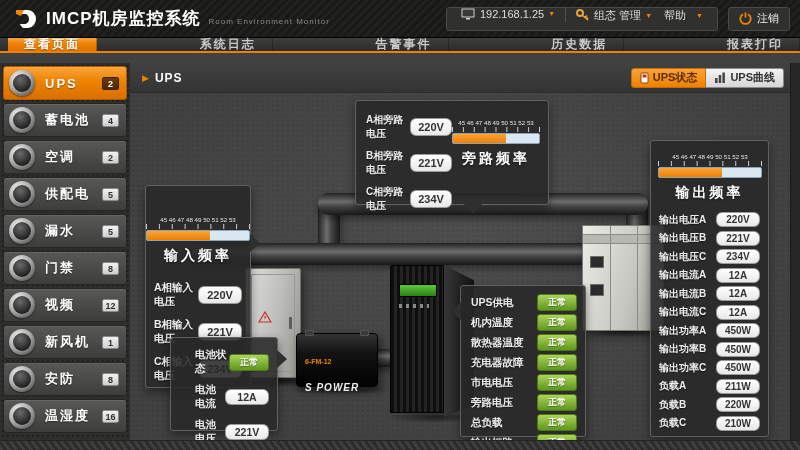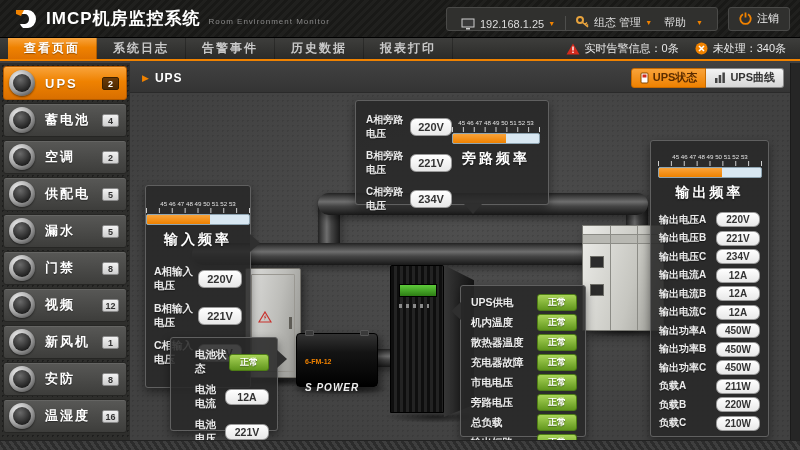--- a/index.html
+++ b/index.html
@@ -10,32 +10,32 @@
 
   
   .hdr { position:absolute; left:0; top:0; width:800px; height:38px;
          background:repeating-linear-gradient(135deg,#20201e 0 3px,#191917 3px 6px);
          border-bottom:1px solid #000; display:flex; align-items:center; }
   .logo-wrap { display:flex; align-items:baseline; margin-left:14px; }
   .logo-ico { position:relative; width:24px; height:22px; align-self:center; margin-right:8px; }
   .logo-title { color:#fff; font-size:17px; font-weight:bold; letter-spacing:1px;text-align:center; }
   .logo-sub { color:#8a8a8a; font-size:8px; margin-left:8px; letter-spacing:1px; }
   .hdr-right { margin-left:auto; display:flex; align-items:center; margin-right:10px; }
-  .toolbar { display:flex; align-items:flex-end; background:#30302e; border:1px solid #4a4a48;
+  .toolbar { display:flex; align-items:flex-start; background:#30302e; border:1px solid #4a4a48;
              border-radius:3px; height:24px; padding:0 8px;margin-left:38px; }
   .tb-item { display:flex; align-items:center; color:#ddd; font-size:11px; margin:0 6px; cursor:pointer; }
   .tb-item .caret { color:#f08200; font-size:7px; margin-left:4px; }
   .tb-sep { width:1px; height:14px; background:#4e4e4c; margin:0 4px; }
   .logout-btn { display:flex; align-items:center; background:#30302e; border:1px solid #4a4a48;
                 border-radius:3px; height:24px; padding:0 10px; margin-left:10px; color:#eee;
                 font-size:11px; cursor:pointer; }
   .logout-btn svg { margin-right:5px; }
 
   
-  .tabbar { position:absolute; left:0; top:38px; width:800px; height:23px;
+  .tabbar { position:absolute; left:0; top:38px; width:800px; height:15px;
             background:linear-gradient(180deg,#3e3e3c,#2b2b29); border-bottom:2px solid #f08200;
             display:flex; align-items:stretch;justify-content:space-between; }
   .tab { display:flex; align-items:center; padding:0 16px; color:#c9c9c9; font-size:12px;
          font-weight:bold; letter-spacing:2px; border-right:1px solid rgba(0,0,0,.25); cursor:pointer; }
   .tab.active { background:linear-gradient(180deg,#f8a33c,#ef8201 45%,#e07200); color:#fff;
                 margin-left:8px; text-shadow:0 1px 1px rgba(0,0,0,.35); }
   .alarm-strip { margin-left:auto; display:flex; align-items:center; padding-right:14px; }
   .alarm-item { display:flex; align-items:center; color:#e8e8e8; font-size:11px; margin-left:16px; cursor:pointer; }
   .alarm-item svg { margin-right:5px; }
 
@@ -154,21 +154,21 @@
                  margin-top:6px; text-shadow:0 1px 2px rgba(0,0,0,.6); }
   .prow { display:flex; align-items:center; justify-content:space-between; }
   .plabel { color:#ececec; font-size:11px; font-weight:bold; letter-spacing:1px;
             text-shadow:0 1px 1px rgba(0,0,0,.5); }
   .pval { background:linear-gradient(180deg,#fff,#e8e8e8); border:1px solid #9a9a9a; border-radius:6px;
           color:#333; font-size:11px; font-weight:bold; text-align:center; min-width:48px; padding:2px 2px; }
   .pok { background:linear-gradient(180deg,#a9d458,#61961d); border:1px solid #4e7d15; border-radius:3px;
          color:#fff; font-size:9px; font-weight:bold; text-align:center; min-width:40px; padding:1px 2px;
          text-shadow:0 1px 1px rgba(0,0,0,.4); }
 
-  .panel-input { left:15px; top:92px; width:106px; height:203px; padding-top:14px; }
+  .panel-input { left:15px; top:92px; width:106px; height:203px; padding-top:30px; }
   .panel-input .rows { margin:16px 8px 0 8px; }
   .panel-input .prow { margin-bottom:9px; }
   .panel-input .plabel { font-size:10.5px; letter-spacing:0; }
   .panel-input .pval { min-width:44px; }
 
   .panel-bypass { left:225px; top:7px; width:194px; height:105px; display:flex; padding:12px 8px 0 10px; }
   .panel-bypass .rows { width:100px; }
   .panel-bypass .prow { margin-bottom:8px; }
   .panel-bypass .plabel { font-size:10px; letter-spacing:0; }
   .panel-bypass .pval { min-width:42px; }
@@ -249,37 +249,20 @@
       </div>
     <div class="tab">
         <span>告警事件</span>
       </div>
     <div class="tab">
         <span>历史数据</span>
       </div>
     <div class="tab">
         <span>报表打印</span>
       </div>
-    <div class="alarm-strip">
-      <span class="alarm-item">
-        <svg width="14" height="12" viewBox="0 0 14 12">
-          <path d="M7 0.5 L13.5 11.5 L0.5 11.5 Z" fill="#d42b1e"></path>
-          <rect x="6.3" y="3.5" width="1.4" height="4" fill="#fff"></rect>
-          <rect x="6.3" y="8.6" width="1.4" height="1.4" fill="#fff"></rect>
-        </svg>
-        <span>实时告警信息：0条</span>
-      </span>
-      <span class="alarm-item">
-        <svg width="13" height="13" viewBox="0 0 13 13">
-          <circle cx="6.5" cy="6.5" r="6" fill="#f08200"></circle>
-          <path d="M4 4 L9 9 M9 4 L4 9" stroke="#fff" stroke-width="1.6"></path>
-        </svg>
-        <span>未处理：340条</span>
-      </span>
-    </div>
   </div>
 
   <div class="sidebar">
     <div class="side-item active">
       <span class="ring"></span>
       <span class="side-label">UPS</span>
       <span class="side-badge">2</span>
     </div>
     <div class="side-item">
       <span class="ring"></span>

